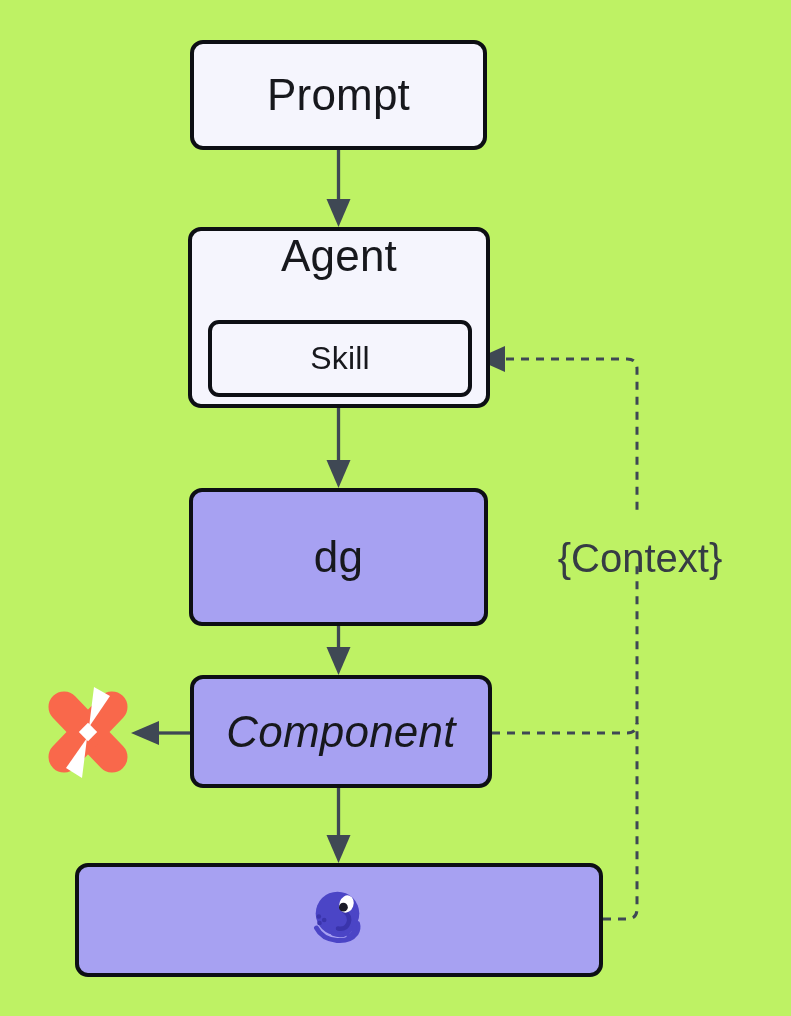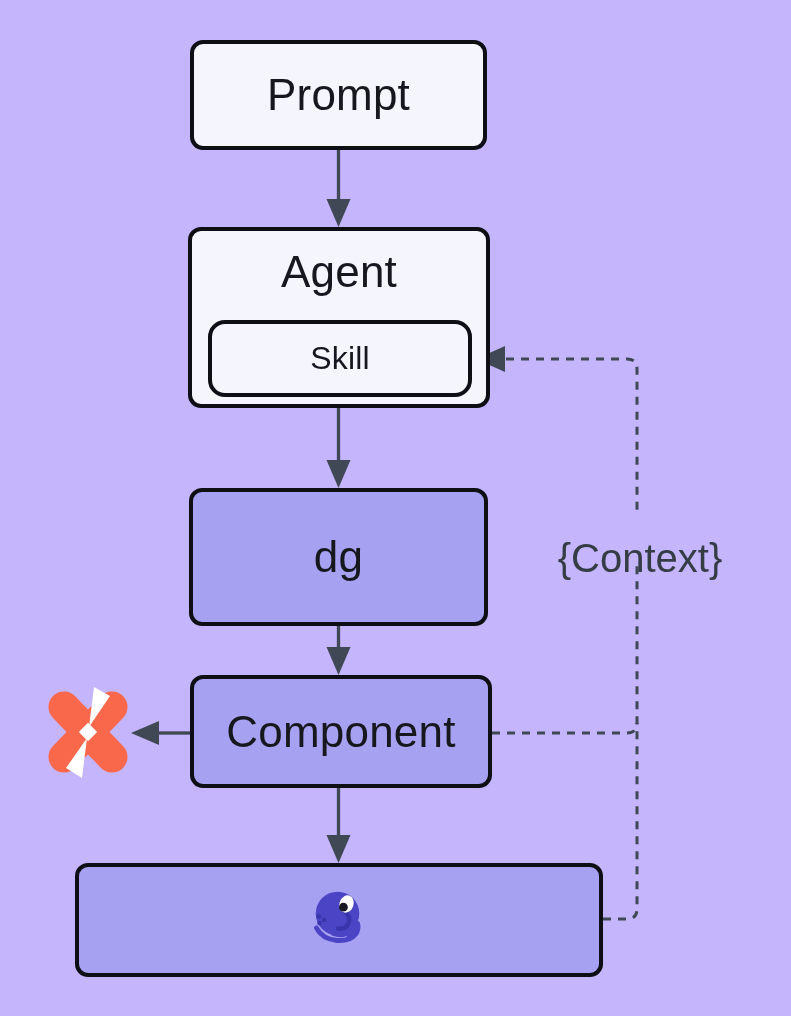--- a/index.html
+++ b/index.html
@@ -1,37 +1,37 @@
 <!DOCTYPE html>
 <html style="--c-node-light-fill: #f5f5fd; --c-node-purple-fill: #a7a1f2; --c-node-border: #0d0f14; --c-node-text: #17181d; --c-arrow: #3f4854; --c-edge-label-text: #363c44; --c-x-logo-orange: #f9684b; --c-octopus-indigo: #4b45c6; --c-octopus-dark: #3a34ab; --c-octopus-pupil: #191926;"><head>
 <meta charset="utf-8">
 <style>
   html,body{margin:0;padding:0;background:#ffffff;}
   .canvas{
-    position:relative;width:791px;height:1016px;background:#c4b5fd;overflow:hidden;
+    position:relative;width:791px;height:1016px;background:#bef264;overflow:hidden;
     font-family:"Liberation Sans","DejaVu Sans",sans-serif;
   }
   .edges{position:absolute;left:0;top:0;width:791px;height:1016px;z-index:1;}
   .solid-edge{stroke:var(--c-arrow);stroke-width:3.3;fill:none;}
   .dashed-edge{stroke:var(--c-arrow);stroke-width:3;stroke-dasharray:8 7;fill:none;}
   .edge-head{fill:var(--c-arrow);stroke:none;}
   .node{
     position:absolute;box-sizing:border-box;z-index:2;
     border:4px solid var(--c-node-border);border-radius:13px;
     display:flex;align-items:center;justify-content:center;
     font-size:44px;color:var(--c-node-text);letter-spacing:0.2px;
   }
   .light{background:var(--c-node-light-fill);}
   .purple{background:var(--c-node-purple-fill);}
   .node-prompt{left:190px;top:40px;width:297px;height:110px;}
   .node-agent{left:188px;top:227px;width:302px;height:181px;align-items:flex-start;}
-  .agent-title{width:100%;text-align:center;padding-top:16px;}
-  .node-skill{left:208px;top:320px;width:264px;height:77px;border-width:4px;border-radius:17px;font-size:32px;}
+  .agent-title{width:100%;text-align:center;}
+  .node-skill{left:208px;top:320px;width:264px;height:77px;border-width:4px;border-radius:11px;font-size:32px;}
   .node-dg{left:189px;top:488px;width:299px;height:138px;}
-  .node-component{left:190px;top:675px;width:302px;height:113px;}
+  .node-component{left:190px;top:675px;width:302px;height:113px;font-style:italic;}
   .node-octo{left:75px;top:863px;width:528px;height:114px;}
   .edge-label{
     position:absolute;left:540px;top:509px;width:200px;height:56px;z-index:3;
     display:flex;align-items:center;justify-content:center;
     font-size:40px;color:var(--c-edge-label-text);margin-top:21px;
   }
   .icon-box{position:absolute;z-index:2;}
   .x-logo{left:38px;top:684px;width:100px;height:97px;}
   .octo-logo{left:306px;top:887px;width:66px;height:66px;}
   .x-bar{stroke:var(--c-x-logo-orange);stroke-width:31;stroke-linecap:round;fill:none;}

